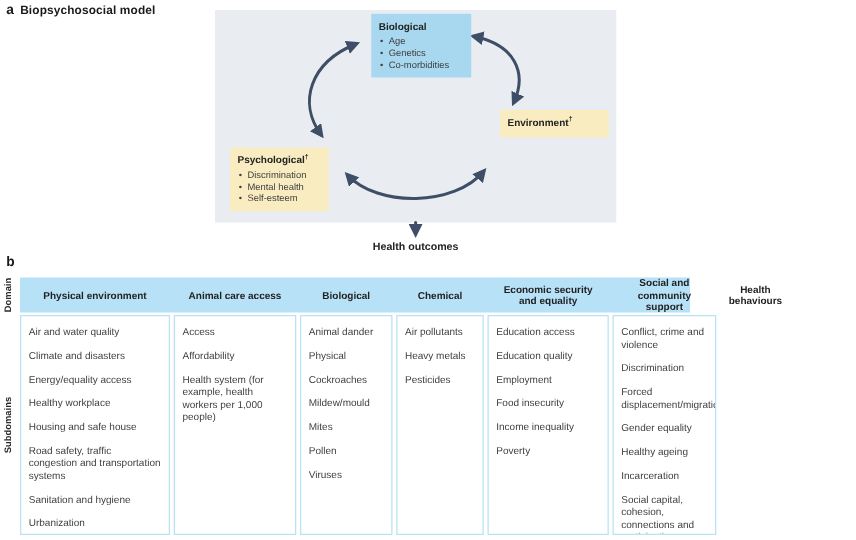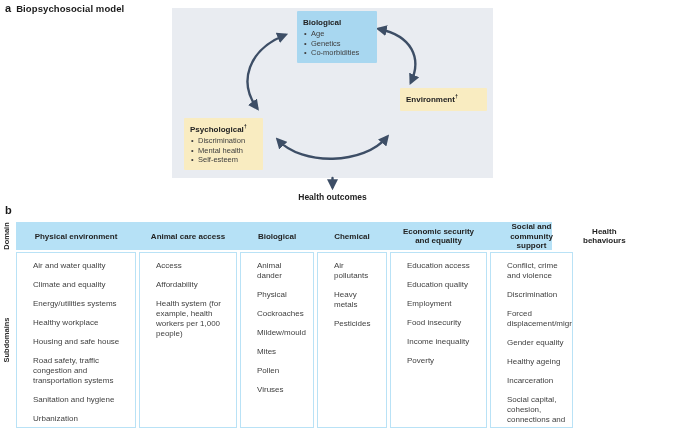--- a/index.html
+++ b/index.html
@@ -40,21 +40,21 @@
   .outcome{position:absolute;left:172px;top:192px;width:321px;text-align:center;font-size:8.5px;font-weight:700;color:#222;}
 
   
   .grid7{display:grid;grid-template-columns:120px 98px 74px 70px 97px 83px 1fr;column-gap:3px;}
   .thead{position:absolute;left:16px;top:222px;width:536px;height:28px;background:var(--header-bg);}
   .thead .grid7{height:100%;}
   .hcell{display:flex;align-items:center;justify-content:center;text-align:center;
          font-size:8px;font-weight:700;line-height:1.2;color:#1f1f1f;padding:0 7px;}
   .tbody{position:absolute;left:16px;top:252px;width:668px;height:176px;}
   .tbody .grid7{height:100%;}
-  .bcell{background:#fff;border:1px solid var(--cell-border);padding:8px 6px 6px 16px;overflow:hidden;}
+  .bcell{background:#fff;border:1px solid var(--cell-border);padding:8px 6px 6px 6px;overflow:hidden;}
   .bcell .item{font-size:8px;line-height:1.25;color:var(--text);margin-bottom:9px;}
 
   
   .vlabel{position:absolute;font-size:7.5px;font-weight:700;color:#2a2a2a;text-align:center;
           transform:rotate(-90deg);}
   .vlabel-domain{left:-20px;top:230px;width:56px;height:12px;}
   .vlabel-sub{left:-27px;top:334px;width:70px;height:12px;}
 </style>
 </head>
 <body>
@@ -124,22 +124,22 @@
       <div class="hcell">Economic security and equality</div>
       <div class="hcell">Social and community support</div>
       <div class="hcell">Health behaviours</div>
     </div>
   </div>
 
   <div class="tbody">
     <div class="grid7">
       <div class="bcell">
           <div class="item">Air and water quality</div>
-          <div class="item">Climate and equality</div>
-          <div class="item">Energy/utilities systems</div>
+          <div class="item">Climate and disasters</div>
+          <div class="item">Energy/equality access</div>
           <div class="item">Healthy workplace</div>
           <div class="item">Housing and safe house</div>
           <div class="item">Road safety, traffic congestion and transportation systems</div>
           <div class="item">Sanitation and hygiene</div>
           <div class="item">Urbanization</div>
         </div>
       <div class="bcell">
           <div class="item">Access</div>
           <div class="item">Affordability</div>
           <div class="item">Health system (for example, health workers per 1,000 people)</div>

